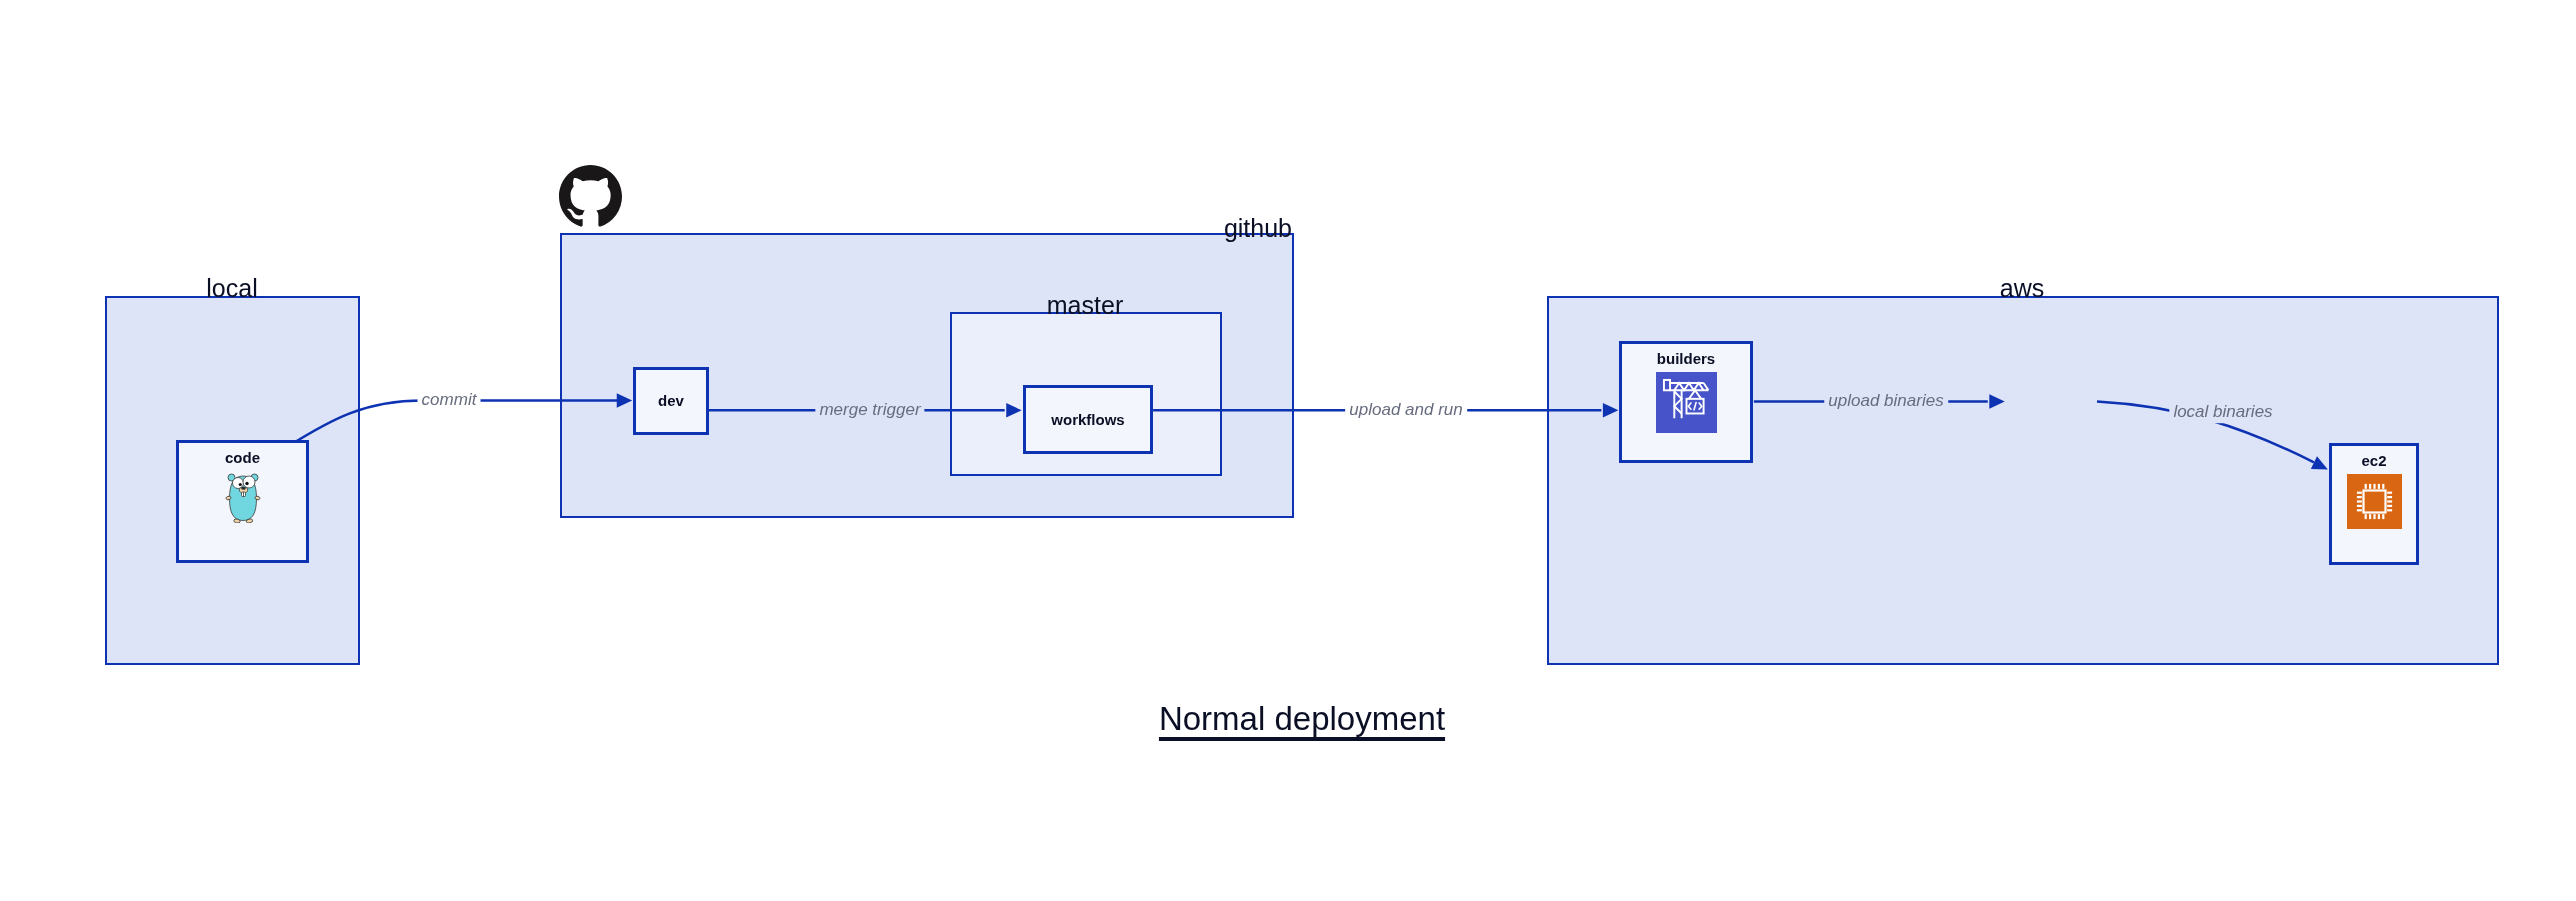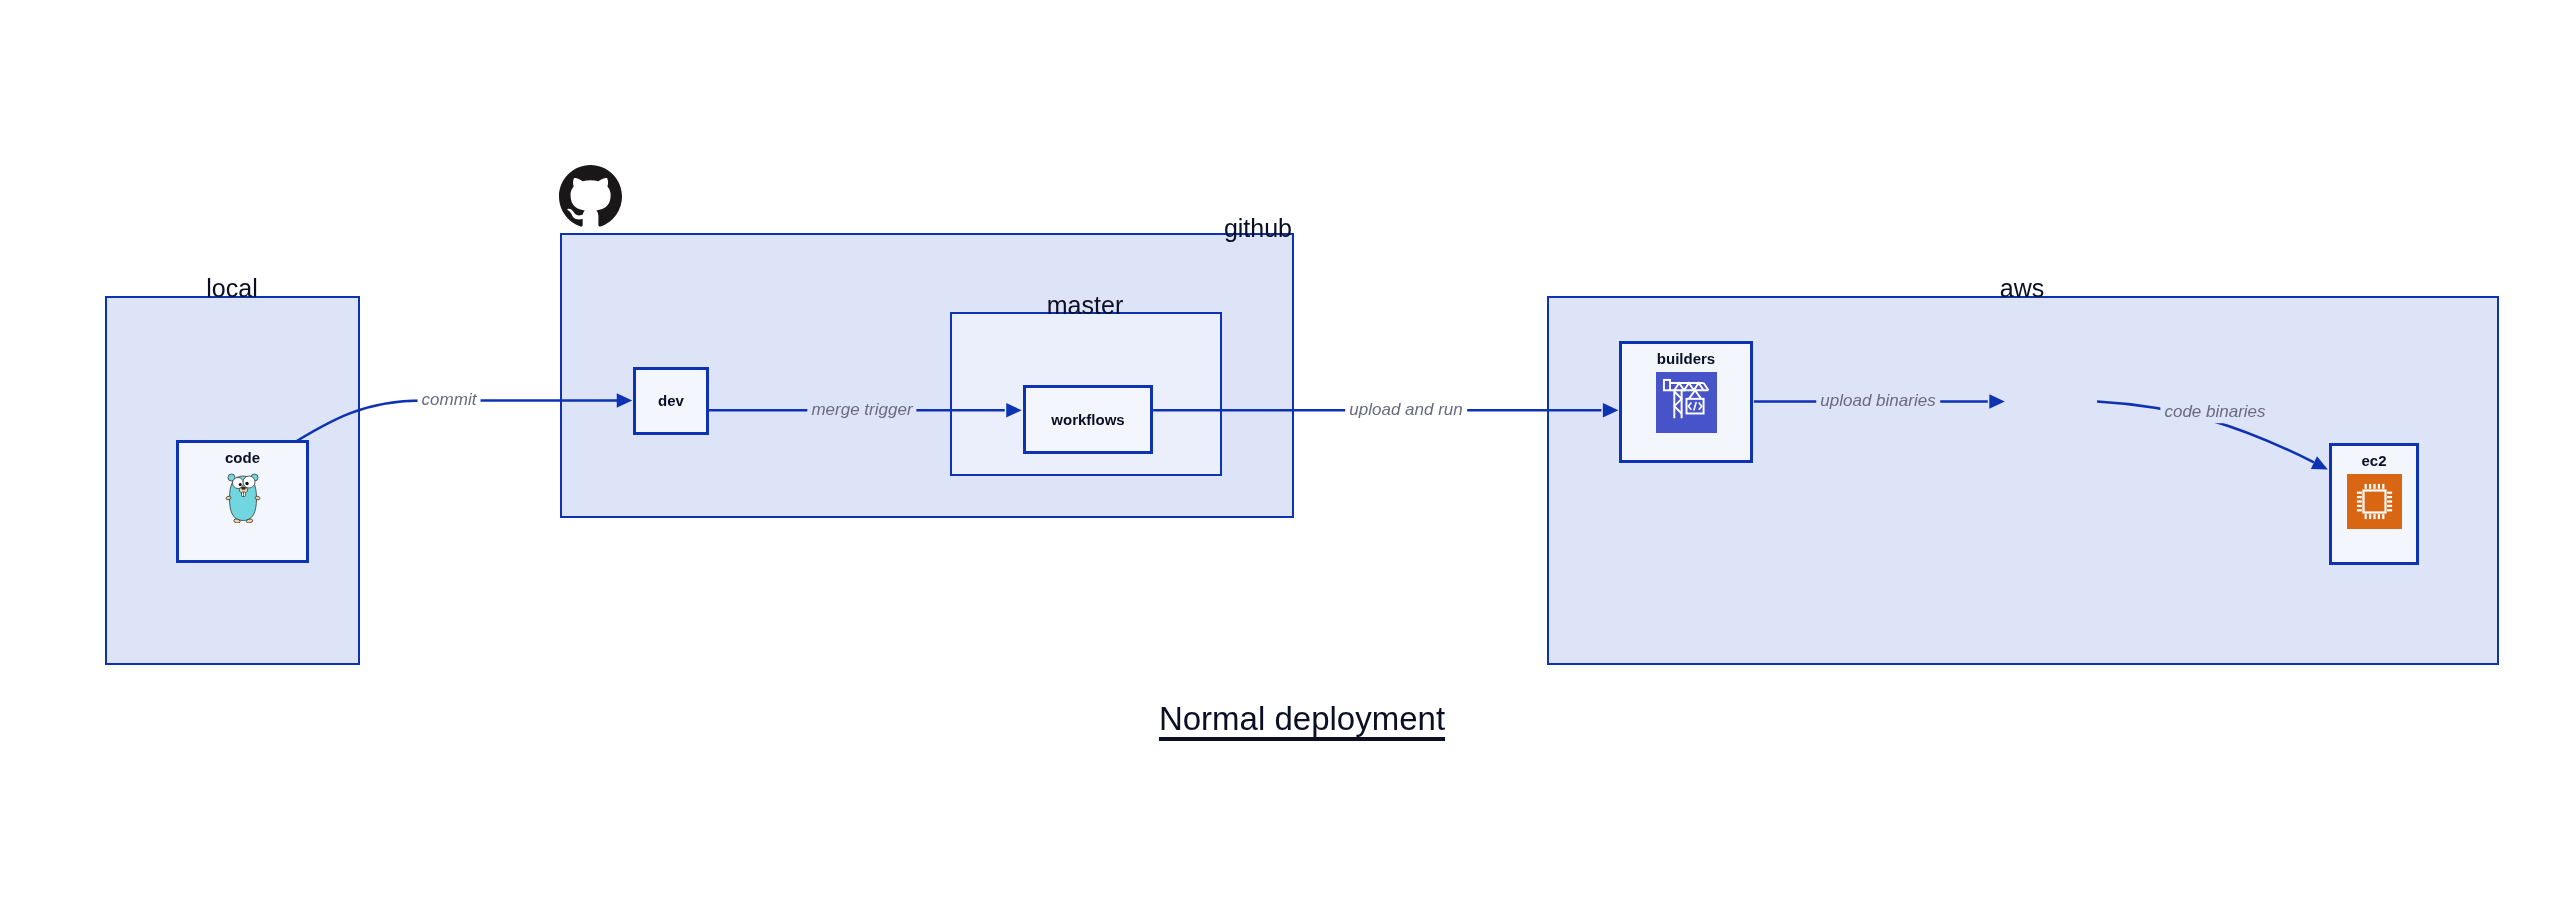--- a/index.html
+++ b/index.html
@@ -22,21 +22,21 @@
   .icon{margin-top:4.1px;line-height:0;}
 
   .edges{position:absolute;left:0;top:0;z-index:3;pointer-events:none;}
   .edges path{fill:none;stroke:var(--c-stroke,#0D32B2);stroke-width:5px;}
   .edges polygon{fill:var(--c-stroke,#0D32B2);stroke:none;}
 
   .edge-label{position:absolute;z-index:5;transform:translate(-50%,-50%);
               font-size:17px;font-style:italic;line-height:19.6px;padding:1px 4.1px;
               color:var(--c-edge_label,#676C7E);white-space:nowrap;}
   .edge-label.on-white{background:#ffffff;}
-  .edge-label.on-fill{background:var(--c-container_fill,#DEE4F8);}
+  .edge-label.on-fill{background:var(--c-container_fill,#DEE4F8);margin-left:8px;}
 
   .diagram-title{position:absolute;z-index:2;transform:translateX(-50%);
                  font-size:33px;line-height:49px;color:var(--c-text,#0A0F25);
                  text-decoration:underline;text-decoration-thickness:3.6px;
                  text-underline-offset:7.2px;white-space:nowrap;}
 
   .github-logo{position:absolute;z-index:2;line-height:0;}
 </style>
 </head>
 <body>
@@ -73,21 +73,21 @@
     <polygon points="3891,779 3861,765 3861,793"></polygon>
 
     <path d="M 4070 779 C 4230 788 4350 826 4491 897"></path>
     <polygon points="4518,911 4485,910 4497,885"></polygon>
   </svg>
 
   <div class="edge-label on-white" style="left:449px;top:400px;">commit</div>
   <div class="edge-label on-fill" style="left:862px;top:410px;">merge trigger</div>
   <div class="edge-label on-white" style="left:1406px;top:410px;">upload and run</div>
   <div class="edge-label on-fill" style="left:1878px;top:401px;">upload binaries</div>
-  <div class="edge-label on-fill" style="left:2215px;top:412px;">code binaries</div>
+  <div class="edge-label on-fill" style="left:2215px;top:412px;">local binaries</div>
 
   <div class="node iconic" style="left:176px;top:440px;width:133px;height:123px;">
     <span class="node-label">code</span>
     <span class="icon">
       <svg width="36" height="52" viewBox="0 0 72 104">
         <g stroke="#3b3b3b" stroke-width="1.6">
           <circle cx="13" cy="13" r="7" fill="var(--c-gopher_body,#70D6E0)"></circle>
           <circle cx="59" cy="13" r="7" fill="var(--c-gopher_body,#70D6E0)"></circle>
           <path d="M36 10 C 16 10 9 28 9 55 C 9 84 17 99 36 99 C 55 99 63 84 63 55 C 63 28 56 10 36 10 Z" fill="var(--c-gopher_body,#70D6E0)"></path>
           <circle cx="26" cy="24" r="11" fill="#ffffff"></circle>

